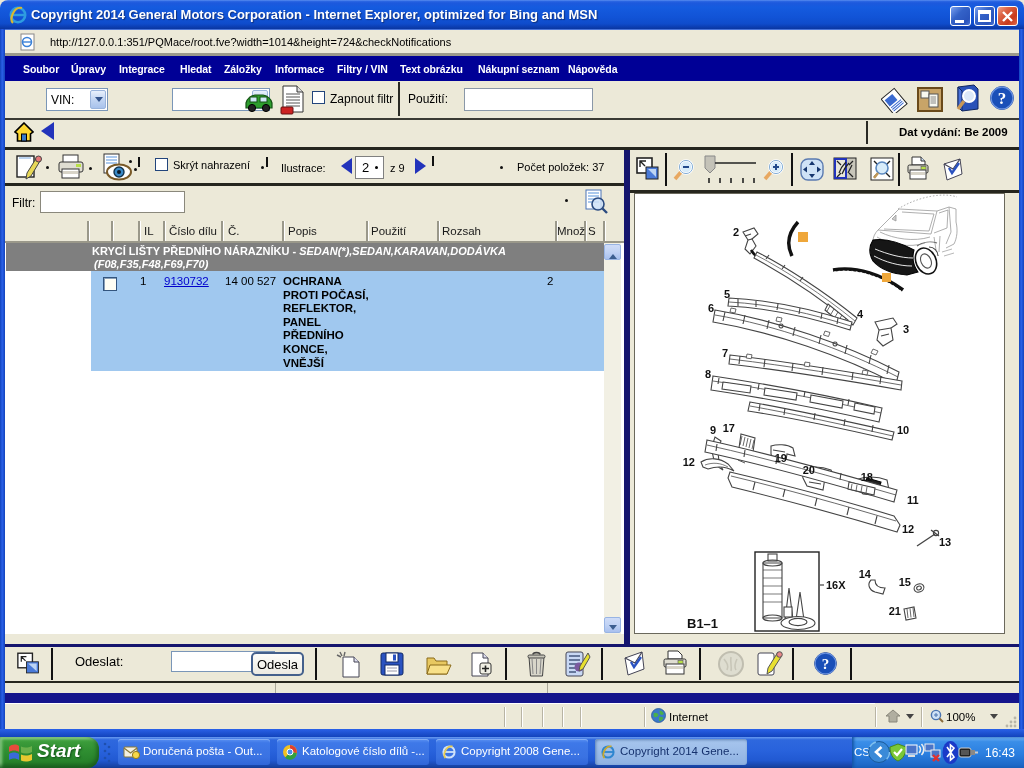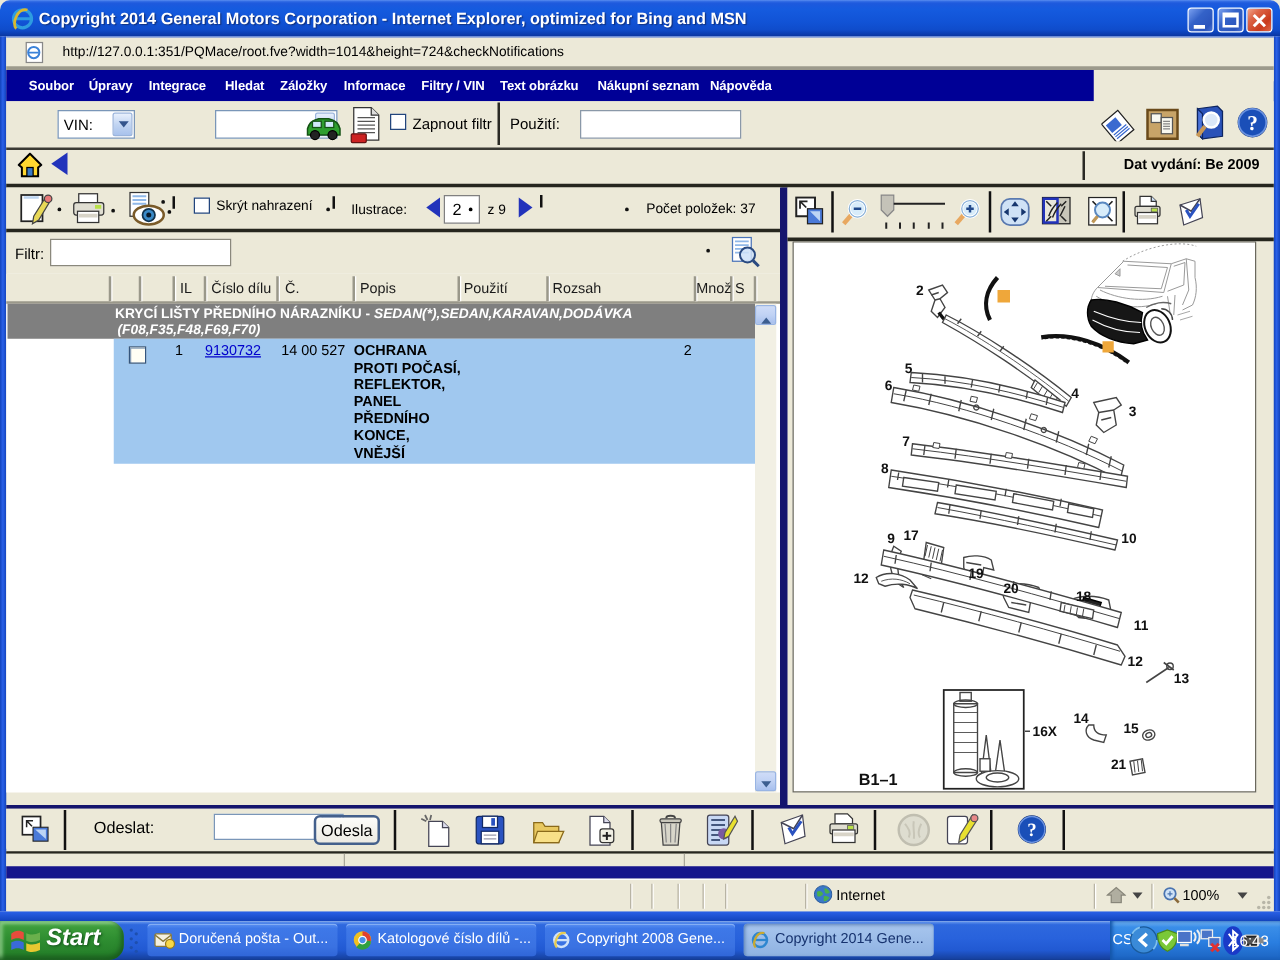--- a/index.html
+++ b/index.html
@@ -24,21 +24,21 @@
 #wbl { left:0; top:29px; width:5px; height:700px; }
 #wbr { left:1019px; top:29px; width:5px; height:700px; }
 #wbb { left:0; top:729px; width:1024px; height:8px; background:linear-gradient(180deg,#2a61e8,#1243bc); }
 
 
 #addr { left:5px; top:29px; width:1014px; height:36px; background:#ece9d8; border-top:1px solid #4a74d8; }
 #addr .url { left:45px; top:6px; font-size:11px; color:#000; }
 #addrline { left:5px; top:53px; width:1014px; height:3px; background:#9c9a8c; }
 
 
-#menubar { left:5px; top:56px; width:870px; height:25px; background:#000096; }
+#menubar { left:5px; top:56px; width:1014px; height:25px; background:#000096; }
 #menubar span { position:absolute; top:7px; color:#fff; font-size:10.5px; font-weight:bold; letter-spacing:-0.1px; }
 
 
 #vinrow { left:5px; top:81px; width:1014px; height:37px; background:#ece9d8; }
 .combo { position:absolute; background:#fff; border:1px solid #7a96b8;margin-left:36px; }
 .combo .arr { position:absolute; right:1px; top:1px; bottom:1px; width:16px;
   background:linear-gradient(180deg,#e8f0fc,#c2d5f2 50%,#a8c2ec); border:1px solid #9ab4dc; border-radius:2px; }
 .combo .arr:after { content:""; position:absolute; left:4px; top:6px; border:4px solid transparent; border-top:5px solid #33548c; }
 #vinrow .lbl { position:absolute; font-size:12px; color:#000; }
 .cb { position:absolute; width:13px; height:13px; background:#fff; border:1px solid #22457c; }
@@ -106,38 +106,38 @@
 #bottombar { left:5px; top:647px; width:1014px; height:32px; background:#ece9d8; }
 #botline2 { left:5px; top:681px; width:1014px; height:2px; background:#26261e; }
 #bottombar .vsep { position:absolute; width:2px; height:32px; top:1px; background:#111; }
 #odes-lbl { position:absolute; left:70px; top:7px; font-size:13px; }
 #odes-combo { position:absolute; left:130px; top:4px; width:104px; height:21px; }
 #odes-btn { position:absolute; left:246px; top:5px; width:53px; height:24px; background:linear-gradient(180deg,#fdfdfa,#eceae2); border:2px solid #44608c; border-radius:5px; font-size:13px; text-align:center; padding-top:3px; }
 #substrip { left:5px; top:683px; width:1014px; height:10px; background:#ece9d8; }
 #appnavy { left:5px; top:693px; width:1014px; height:10px; background:#15158c; }
 
 
-#statusbar { left:5px; top:703px; width:1014px; height:26px; background:#ece9d8; border-top:1px solid #fff; }
+#statusbar { left:5px; top:703px; width:870px; height:26px; background:#ece9d8; border-top:1px solid #fff; }
 #statusbar .cell-sep { position:absolute; top:3px; width:1px; height:20px; background:#b8b4a4; box-shadow:1px 0 0 #fff; }
 #st-internet { position:absolute; left:664px; top:7px; font-size:11.5px; }
 #st-zoom { position:absolute; left:941px; top:7px; font-size:11.5px; }
 
 
 #taskbar { left:0; top:737px; width:1024px; height:31px;
   background:linear-gradient(180deg,#6a9bf0 0%,#2e68de 9%,#2862dc 45%,#2159d2 75%,#16419f 97%,#123a90 100%); }
 #startbtn { position:absolute; left:0; top:0; width:99px; height:31px; border-radius:0 12px 12px 0;
   background:linear-gradient(180deg,#74bc71 0%,#3e9e3c 10%,#2f8e31 45%,#27822b 80%,#1d6a22 100%);
   box-shadow:inset -2px -2px 4px #1a5c1e, inset 2px 2px 3px #8ed08a; }
 #startbtn .stxt { position:absolute; left:37px; top:3px; color:#fff; font-size:19px; font-weight:bold; font-style:italic; text-shadow:1px 1px 2px #14501a; }
 .taskbtn { position:absolute; top:2px; height:26px; width:152px; border-radius:3px;
   background:linear-gradient(180deg,#5b91f2 0%,#3e78e8 15%,#3a72e2 70%,#3066d8 100%);
   box-shadow:inset 0 1px 0 #83adf5; color:#fff; font-size:11.5px; }
 .taskbtn .ttxt { position:absolute; left:25px; top:6px; }
 .taskbtn.active { background:linear-gradient(180deg,#a8c6ee,#8fb2e2); box-shadow:inset 1px 1px 3px #5d82b4; color:#16326e; }
-#tray { position:absolute; right:0; top:0; width:136px; height:31px;
+#tray { position:absolute; right:0; top:0; width:172px; height:31px;
   background:linear-gradient(180deg,#77b6f5 0%,#3a8ee8 15%,#2a7ee0 55%,#1d66c4 95%); box-shadow:inset 2px 0 3px #1455a8; }
 #tray .cs { position:absolute; left:2px; top:9px; color:#fff; font-size:11.5px; }
 #tray .clock { position:absolute; right:9px; top:9px; color:#fff; font-size:12px; }
 </style>
 </head>
 <body>
 
 <div id="titlebar" class="abs"></div>
 <svg class="abs" style="left:8px;top:5px" width="20" height="20" viewBox="0 0 20 20">
   <circle cx="10" cy="10" r="7.2" fill="none" stroke="#2e9ce0" stroke-width="2.6"></circle>

